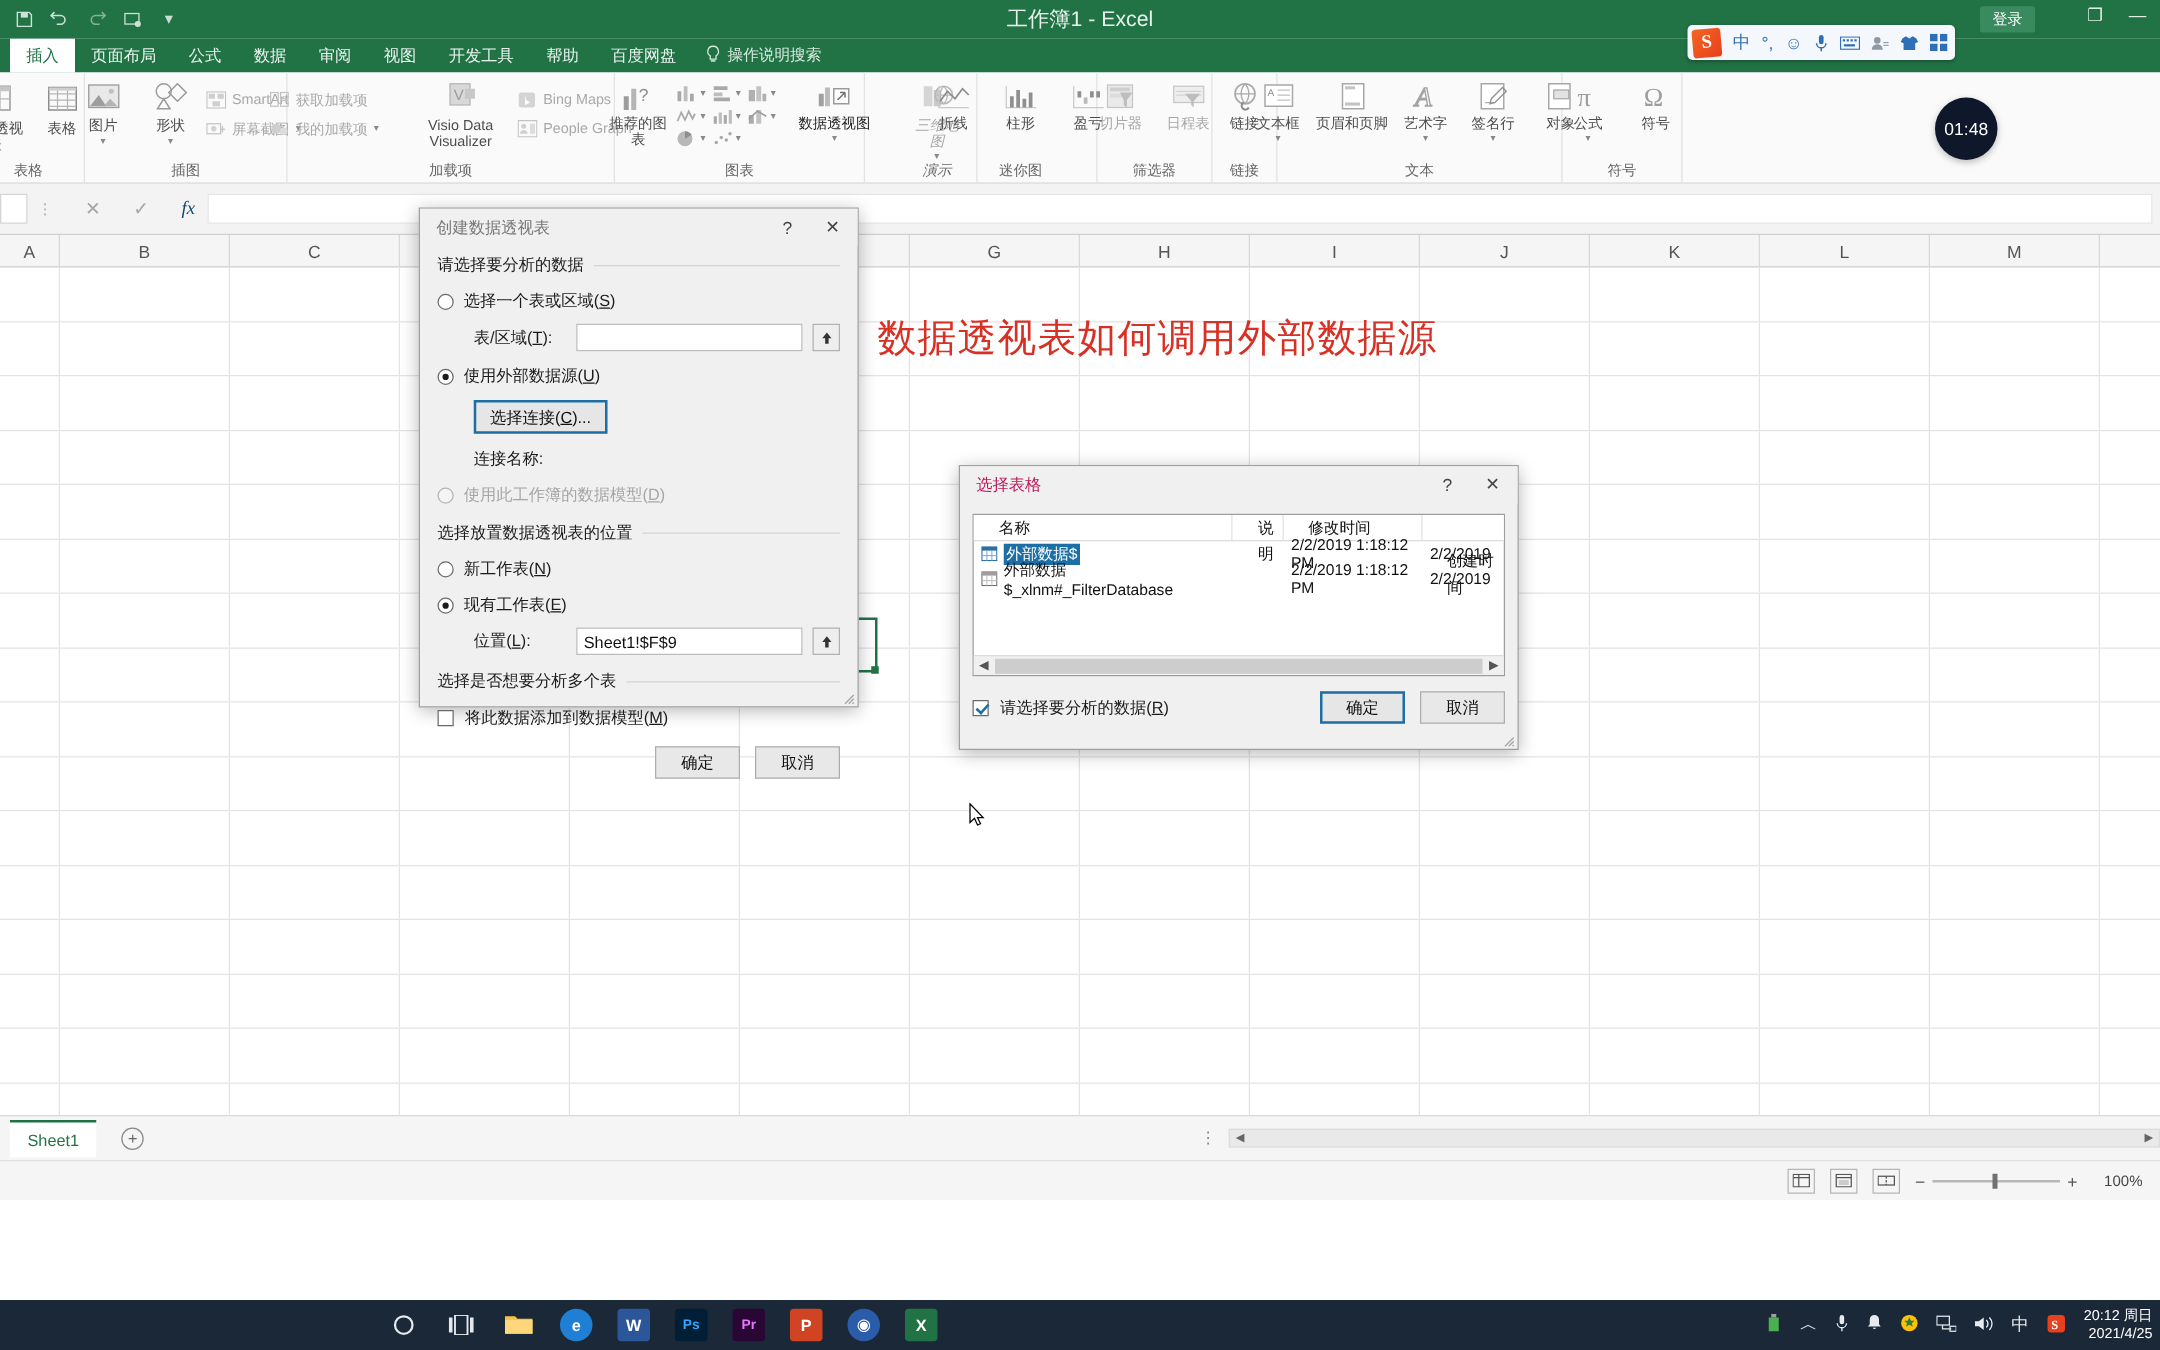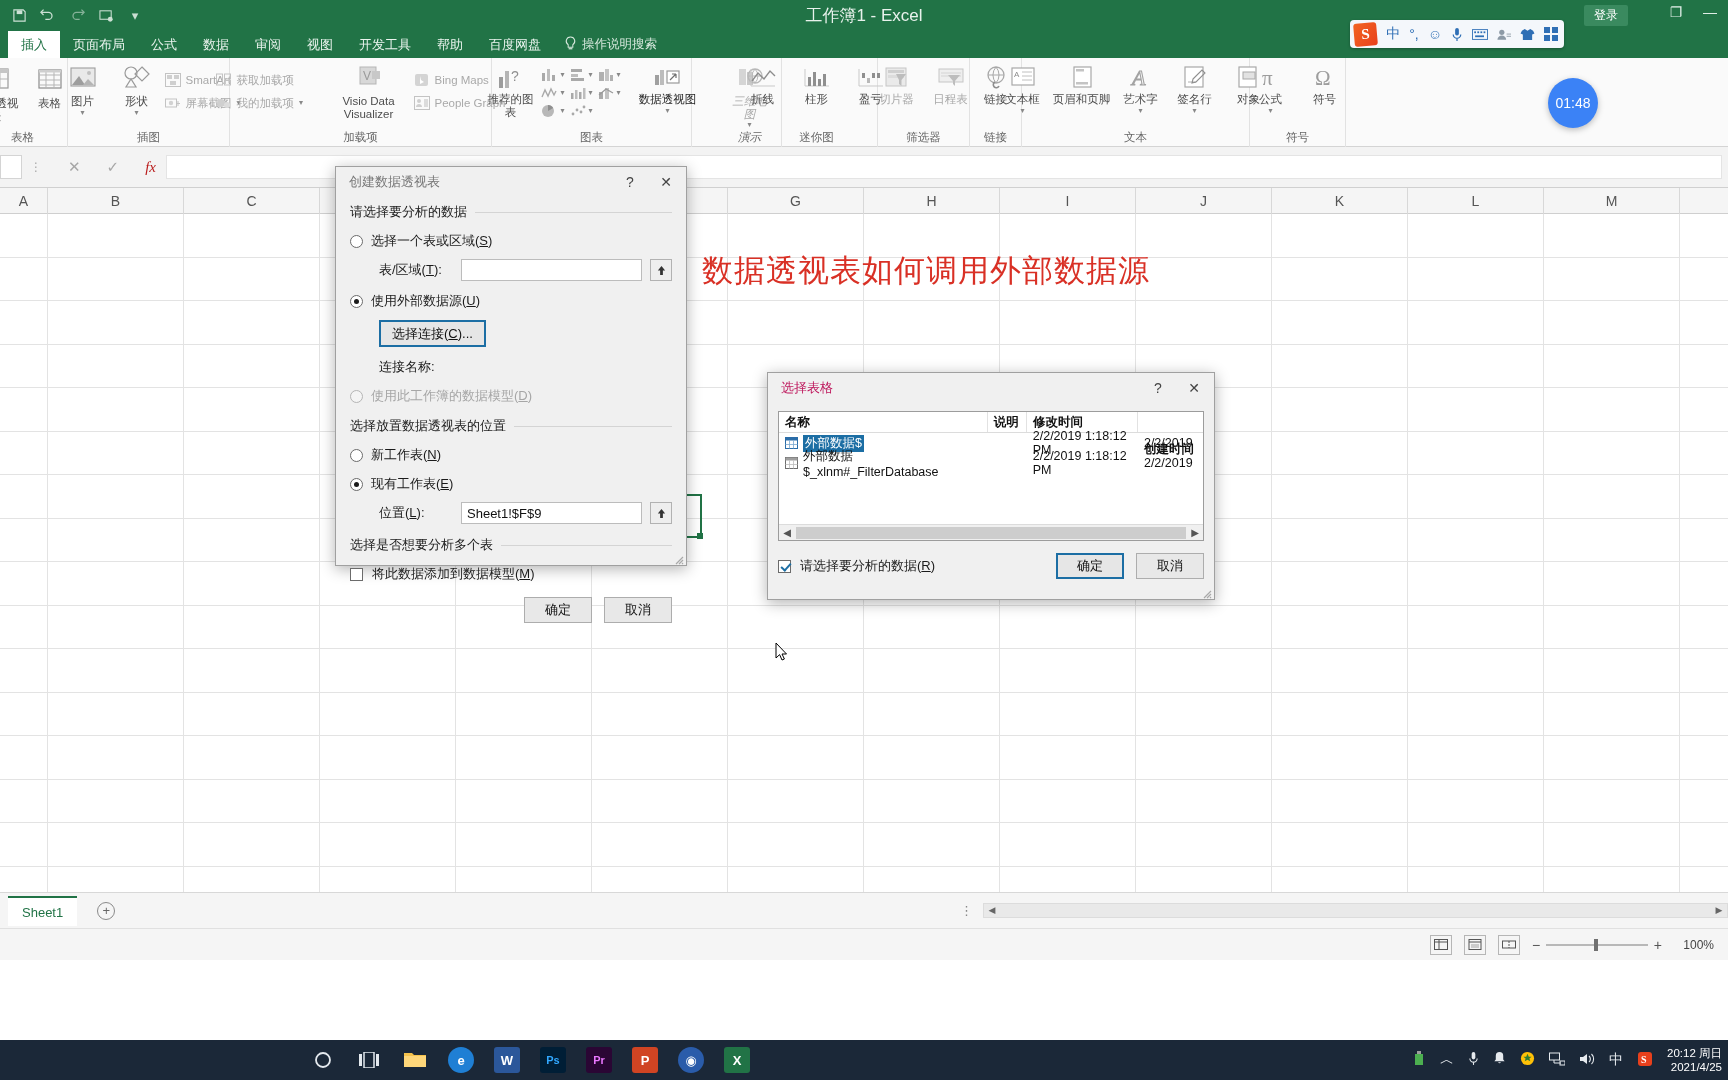--- a/index.html
+++ b/index.html
@@ -94,21 +94,21 @@
   .fbar {
     position: absolute; left: 0; top: 147px; width: 1728px; height: 41px;
     background: #f3f3f3; border-bottom: 1px solid #d0d0d0; display: flex; align-items: center;
   }
   .namebox {
     width: 22px; height: 24px; margin-left: 0px; background: #fff;
     border: 1px solid #d4d4d4; display:flex; align-items:center; justify-content:flex-end;
     padding-right:3px; font-size: 10px; color:#888;
   }
   .fbtns { display: flex; align-items: center; gap: 26px; margin-left: 26px; color: #a6a6a6; font-size: 15px;}
-  .fx { font-style: italic; font-family: "Liberation Serif", serif; font-size: 15px; color:#b91c1c;}
+  .fx { font-style: italic; font-family: "Liberation Serif", serif; font-size: 15px; color:#0c4a6e;}
   .finput { flex: 1; height: 24px; background: #fff; border: 1px solid #e4e4e4; margin: 0 6px 0 10px; }
 
   
   .grid-wrap { position: absolute; left: 0; top: 188px; width: 1728px; height: 704px; background: #fff; overflow: hidden;}
   .colhead {
     position: absolute; left: 0; top: 0; width: 1728px; height: 26px;
     background: #f5f5f5; border-bottom: 1px solid #cfcfcf; display: flex;
   }
   .colhead .ch {
     height: 26px; line-height: 26px; text-align: center; font-size: 14px; color: #555;
@@ -228,21 +228,21 @@
   .dbtn {
     width: 68px; height: 26px; background: #e8e8e8; border: 1px solid #adadad;
     font-size: 13px; color: #111; display: flex; align-items: center; justify-content: center;
   }
   .dbtn.prim { border: 2px solid #1c6ea4; background: #e6e6e6; }
   .grip { position:absolute; right:2px; bottom:2px; width:12px; height:12px; }
 
   
   .st-list { margin: 8px 10px 0 10px; background: #fff; border: 1px solid #9c9c9c; height: 130px; position: relative;}
   .st-head { display: flex; height: 21px; border-bottom: 1px solid #dcdcdc; background: #fff; font-size: 12.5px; color: #111;}
-  .st-col { border-right: 1px solid #e2e2e2; padding-left: 6px; line-height: 21px; font-weight: bold; }
+  .st-col { border-right: 1px solid #e2e2e2; padding-left: 20px; line-height: 21px; }
   .st-row { display: flex; height: 20px; font-size: 12.5px; color: #111; align-items: center; }
   .st-name { display: flex; align-items: center; gap: 5px; padding-left: 6px; }
   .st-name .sel { background: #1c6ea4; color: #fff; padding: 0 2px;}
   .tblicon { width: 13px; height: 12px; flex: none; }
   .st-scroll {
     position: absolute; left: 0; bottom: 0; width: 100%; height: 16px;
     background: #f0f0f0; border-top: 1px solid #dcdcdc; display: flex; align-items: center;
   }
   .st-scroll .arr { width: 16px; text-align: center; font-size: 10px; color: #555; }
   .st-thumb { flex: 1; height: 12px; background: #cdcdcd; margin: 0 1px; }
@@ -771,21 +771,21 @@
             <svg width="30" height="26" viewBox="0 0 30 26">
                 <text x="5" y="20" font-size="21" fill="#9d9d9d" font-family="serif">Ω</text>
               </svg>
           </span>
           <span class="lbl">符号</span>
         </div>
       </div>
       <div class="glabel">符号</div>
     </div>
 
-    <div style="position:absolute; left:1548px; top:20px; width:50px; height:50px; border-radius:50%; background:#3b82f6; color:#fff; display:flex; align-items:center; justify-content:center; font-size:14px; box-shadow:0 2px 6px rgba(0,0,0,.25);">01:48</div>
+    <div style="position:absolute; left:1548px; top:20px; width:50px; height:50px; border-radius:50%; background:#0f172a; color:#fff; display:flex; align-items:center; justify-content:center; font-size:14px; box-shadow:0 2px 6px rgba(0,0,0,.25);">01:48</div>
   </div>
 
   <div class="fbar">
     <div class="namebox"></div>
     <div style="margin-left:8px; color:#aaa; font-size:12px;">⋮</div>
     <div class="fbtns">
       <span>✕</span>
       <span>✓</span>
       <span class="fx">fx</span>
     </div>

